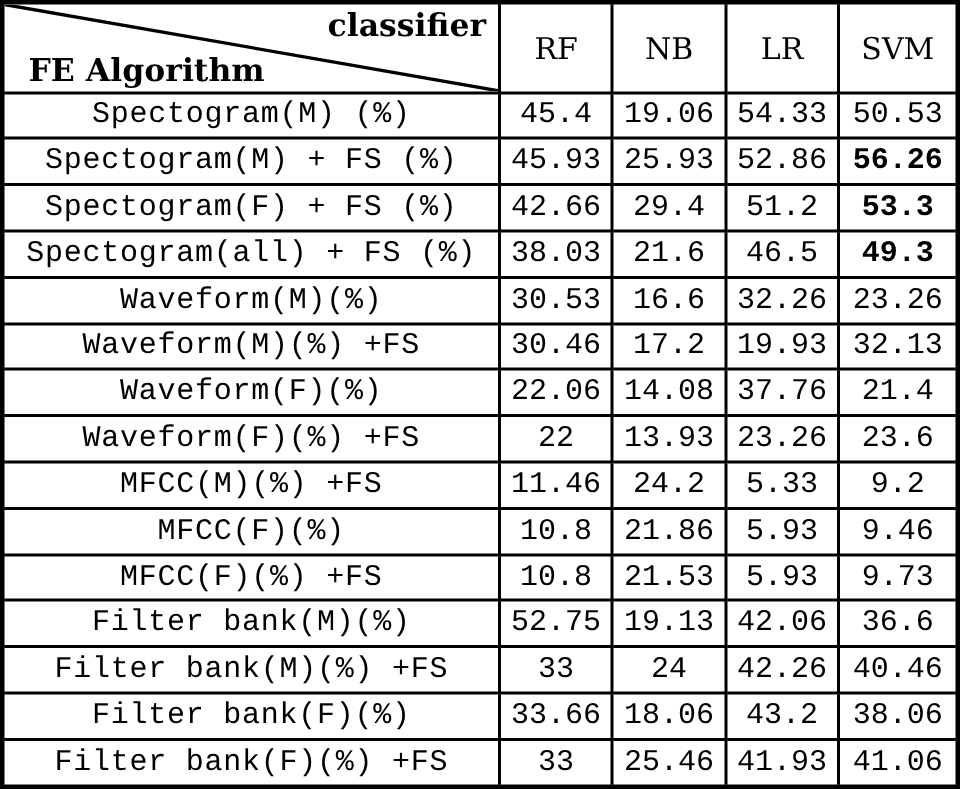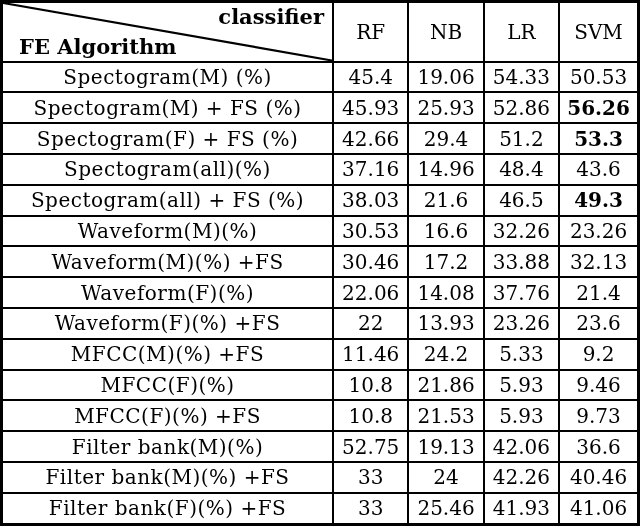--- a/index.html
+++ b/index.html
@@ -27,21 +27,21 @@
     border: 2px solid #000000;
     text-align: center;
     vertical-align: middle;
     padding: 0;
     font-size: 20px;
     font-weight: normal;
     overflow: hidden;
     white-space: nowrap;
   }
   thead tr { height: 60px; }
-  tbody tr { height: 25px; }
+  tbody tr { height: 25px; font-family: Liberation Mono, monospace; }
   th.corner {
     position: relative;
     padding: 0;
     margin-left: 29px;
   }
   th.corner svg.diag {
     position: absolute;
     top: 0; left: 0;
     width: 100%; height: 100%;
     display: block;
@@ -106,45 +106,38 @@
           <td class="value-cell bold">56.26</td>
         </tr>
         <tr>
           <td class="label-cell">Spectogram(F) + FS (%)</td>
           <td class="value-cell">42.66</td>
           <td class="value-cell">29.4</td>
           <td class="value-cell">51.2</td>
           <td class="value-cell bold">53.3</td>
         </tr>
         <tr>
-          <td class="label-cell">Spectogram(all)(%)</td>
-          <td class="value-cell">37.16</td>
-          <td class="value-cell">14.96</td>
-          <td class="value-cell">48.4</td>
-          <td class="value-cell">43.6</td>
-        </tr>
-        <tr>
           <td class="label-cell">Spectogram(all) + FS (%)</td>
           <td class="value-cell">38.03</td>
           <td class="value-cell">21.6</td>
           <td class="value-cell">46.5</td>
           <td class="value-cell bold">49.3</td>
         </tr>
         <tr>
           <td class="label-cell">Waveform(M)(%)</td>
           <td class="value-cell">30.53</td>
           <td class="value-cell">16.6</td>
           <td class="value-cell">32.26</td>
           <td class="value-cell">23.26</td>
         </tr>
         <tr>
           <td class="label-cell">Waveform(M)(%) +FS</td>
           <td class="value-cell">30.46</td>
           <td class="value-cell">17.2</td>
-          <td class="value-cell">33.88</td>
+          <td class="value-cell">19.93</td>
           <td class="value-cell">32.13</td>
         </tr>
         <tr>
           <td class="label-cell">Waveform(F)(%)</td>
           <td class="value-cell">22.06</td>
           <td class="value-cell">14.08</td>
           <td class="value-cell">37.76</td>
           <td class="value-cell">21.4</td>
         </tr>
         <tr>
@@ -183,20 +176,27 @@
           <td class="value-cell">36.6</td>
         </tr>
         <tr>
           <td class="label-cell">Filter bank(M)(%) +FS</td>
           <td class="value-cell">33</td>
           <td class="value-cell">24</td>
           <td class="value-cell">42.26</td>
           <td class="value-cell">40.46</td>
         </tr>
         <tr>
+          <td class="label-cell">Filter bank(F)(%)</td>
+          <td class="value-cell">33.66</td>
+          <td class="value-cell">18.06</td>
+          <td class="value-cell">43.2</td>
+          <td class="value-cell">38.06</td>
+        </tr>
+        <tr>
           <td class="label-cell">Filter bank(F)(%) +FS</td>
           <td class="value-cell">33</td>
           <td class="value-cell">25.46</td>
           <td class="value-cell">41.93</td>
           <td class="value-cell">41.06</td>
         </tr>
       </tbody>
   </table>
 </div>
 

